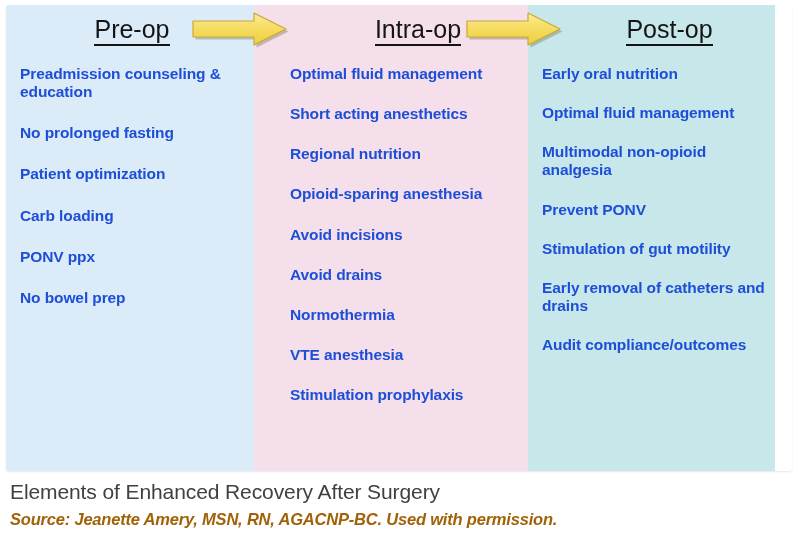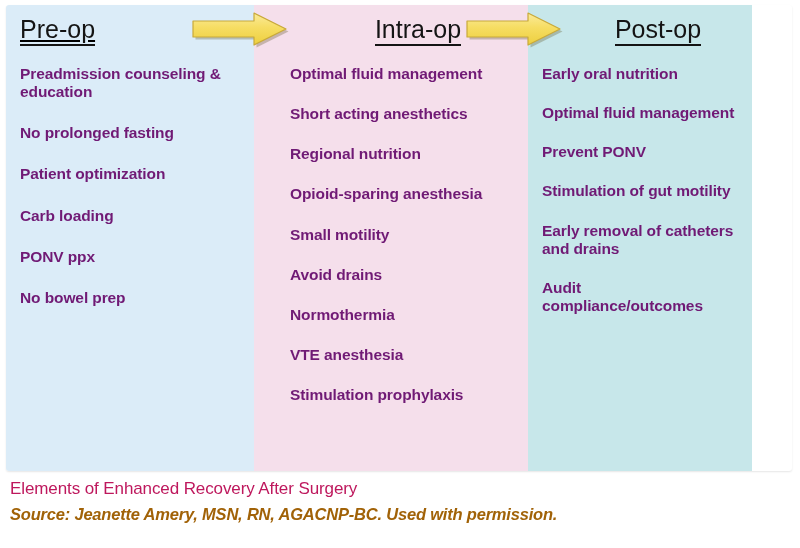--- a/index.html
+++ b/index.html
@@ -38,51 +38,51 @@
 
   .column {
     position: relative;
     box-sizing: border-box;
     height: 100%;
     padding: 0 10px 0 14px;
   }
 
   .col-pre  { width: 248px; background: #dbecf8; }
   .col-intra{ width: 274px; background: #f5dfeb; padding-left: 36px; }
-  .col-post { width: 224px; background: #c7e7ea; }
+  .col-post { width: 247px; background: #c7e7ea; }
 
   .col-header {
     height: 52px;
     display: flex;
     align-items: center;
     justify-content: center;
     position: relative;
   }
   .col-header .title {
     font-size: 25px;
     font-weight: 400;
     letter-spacing: 0px;
     color: #141414;
     border-bottom: 2px solid #141414;
     padding-bottom: 1px;
     line-height: 1.05;
   }
   
-  .col-pre   .col-header { justify-content: flex-start; padding-left: 0px; text-decoration: underline; }
+  .col-pre   .col-header { justify-content: center; padding-left: 0px; }
   .col-intra .col-header { justify-content: center; padding-left: 28px; }
   .col-post  .col-header { justify-content: center; padding-left: 32px; }
 
   .items {
     padding-top: 8px;
   }
   .item {
     font-size: 15.5px;
     font-weight: bold;
     line-height: 1.17;
-    color: #701a75;
+    color: #1d4ed8;
     margin-bottom: 22px;
     letter-spacing: -0.1px;
   }
   .col-pre  .item { margin-bottom: 23px; }
   .col-intra .item { margin-bottom: 22px; }
   .col-post .item { margin-bottom: 21px; }
 
   
   .arrow {
     position: absolute;
@@ -96,23 +96,23 @@
   .arrow-2 { left: 464px; }
 
   
   .caption {
     position: absolute;
     left: 10px;
     top: 478px;
     width: 780px;
   }
   .caption-line1 {
-    font-size: 17px;
+    font-size: 21px;
     font-weight: 400;
-    color: #be185d;
+    color: #404040;
     line-height: 1.35;
     letter-spacing: -0.1px;
   }
   .caption-line2 {
     font-size: 16.5px;
     font-weight: bold;
     font-style: italic;
     color: #a16207;
     line-height: 1.35;
     letter-spacing: -0.2px;
@@ -142,35 +142,36 @@
 
     <div class="column col-intra">
       <div class="col-header">
         <span class="title">Intra-op</span>
       </div>
       <div class="items">
         <div class="item">Optimal fluid management</div>
         <div class="item">Short acting anesthetics</div>
         <div class="item">Regional nutrition</div>
         <div class="item">Opioid-sparing anesthesia</div>
-        <div class="item">Small motility</div>
+        <div class="item">Avoid incisions</div>
         <div class="item">Avoid drains</div>
         <div class="item">Normothermia</div>
         <div class="item">VTE anesthesia</div>
         <div class="item">Stimulation prophylaxis</div>
       </div>
     </div>
 
     <div class="column col-post">
       <div class="col-header">
         <span class="title">Post-op</span>
       </div>
       <div class="items">
         <div class="item">Early oral nutrition</div>
         <div class="item">Optimal fluid management</div>
+        <div class="item">Multimodal non-opioid analgesia</div>
         <div class="item">Prevent PONV</div>
         <div class="item">Stimulation of gut motility</div>
         <div class="item">Early removal of catheters and drains</div>
         <div class="item">Audit compliance/outcomes</div>
       </div>
     </div>
 
   </div>
 
   <div class="arrow arrow-1">

